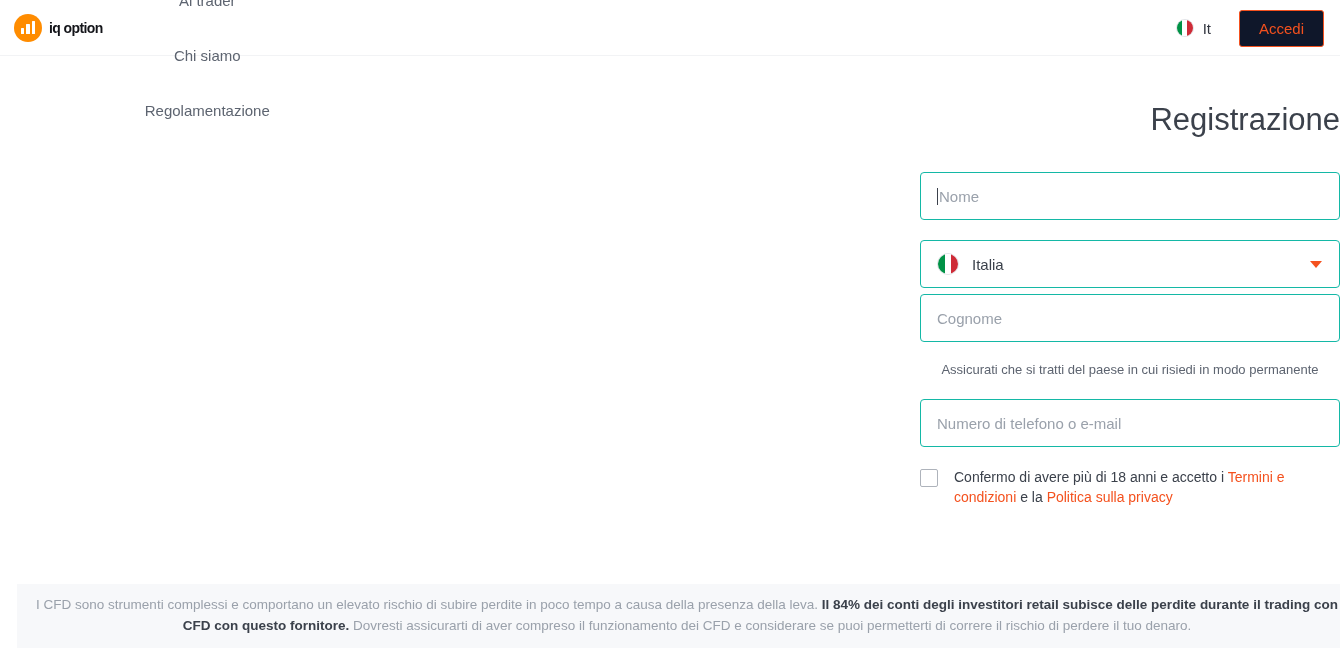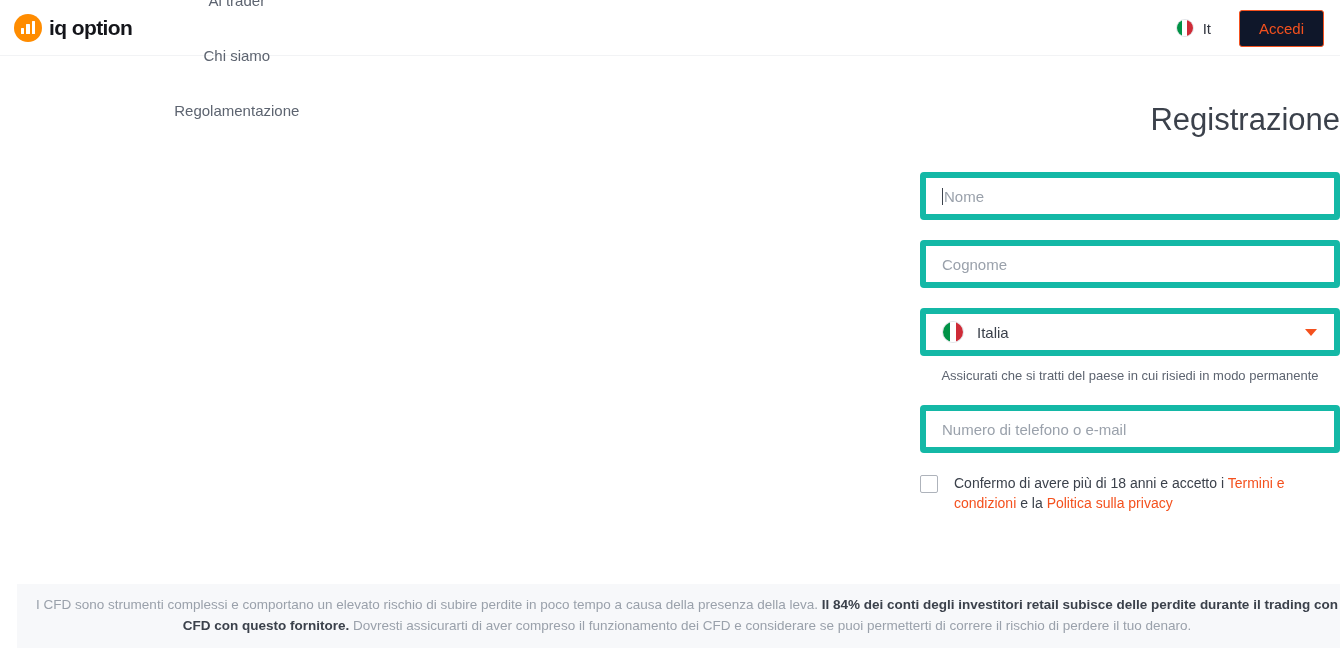--- a/index.html
+++ b/index.html
@@ -36,21 +36,21 @@
     align-items: flex-end;
     justify-content: center;
     gap: 2.5px;
     padding-bottom: 8px;
   }
   .logo-mark i { display: block; width: 3.2px; background: #ffffff; border-radius: 0.5px; }
   .logo-mark i.b1 { height: 6px; }
   .logo-mark i.b2 { height: 9.5px; }
   .logo-mark i.b3 { height: 13px; }
   .logo-text {
-    font-size: 21px;
+    font-size: 14px;
     font-weight: bold;
     color: #14151a;
     letter-spacing: -0.6px;
   }
 
   .nav {
     display: flex;
     align-items: center;
     gap: 38px;
     margin-left: 42px;
@@ -119,21 +119,21 @@
   .page-title {
     font-size: 31px;
     color: #3b414b;
     margin: 0 0 34px 0;
     font-weight: normal;
   }
   .form { width: 420px; }
   .field {
     width: 420px;
     height: 48px;
-    border: 6px solid #14b8a6;
+    border: 1px solid #14b8a6;
     border-radius: 4px;
     background: #ffffff;
     display: flex;
     align-items: center;
     padding: 0 16px;
     margin-bottom: 20px;
     position: relative;
     cursor: text;
   }
   .field .ph {
@@ -249,34 +249,34 @@
 
   <h1 class="page-title">Registrazione</h1>
 
   <form class="form">
 
     <div class="field">
       <span class="caret"></span>
         <span class="ph">Nome</span>
     </div>
 
-    <div class="field">
-      <span class="ph">Cognome</span>
-    </div>
-
     <div class="field select">
       <span class="flag lg">
         <span class="g"></span>
           <span class="w"></span>
           <span class="r"></span>
       </span>
       <span class="val">Italia</span>
       <span class="chevron"></span>
     </div>
 
+    <div class="field">
+      <span class="ph">Cognome</span>
+    </div>
+
     <p class="helper">Assicurati che si tratti del paese in cui risiedi in modo permanente</p>
 
     <div class="field">
       <span class="ph">Numero di telefono o e-mail</span>
     </div>
 
 
     <div class="terms-row">
       <span class="checkbox"></span>
       <span class="terms-text"><span>Confermo di avere più di 18 anni e accetto i </span><a>Termini e condizioni</a><span> e la </span><a>Politica sulla privacy</a></span>

